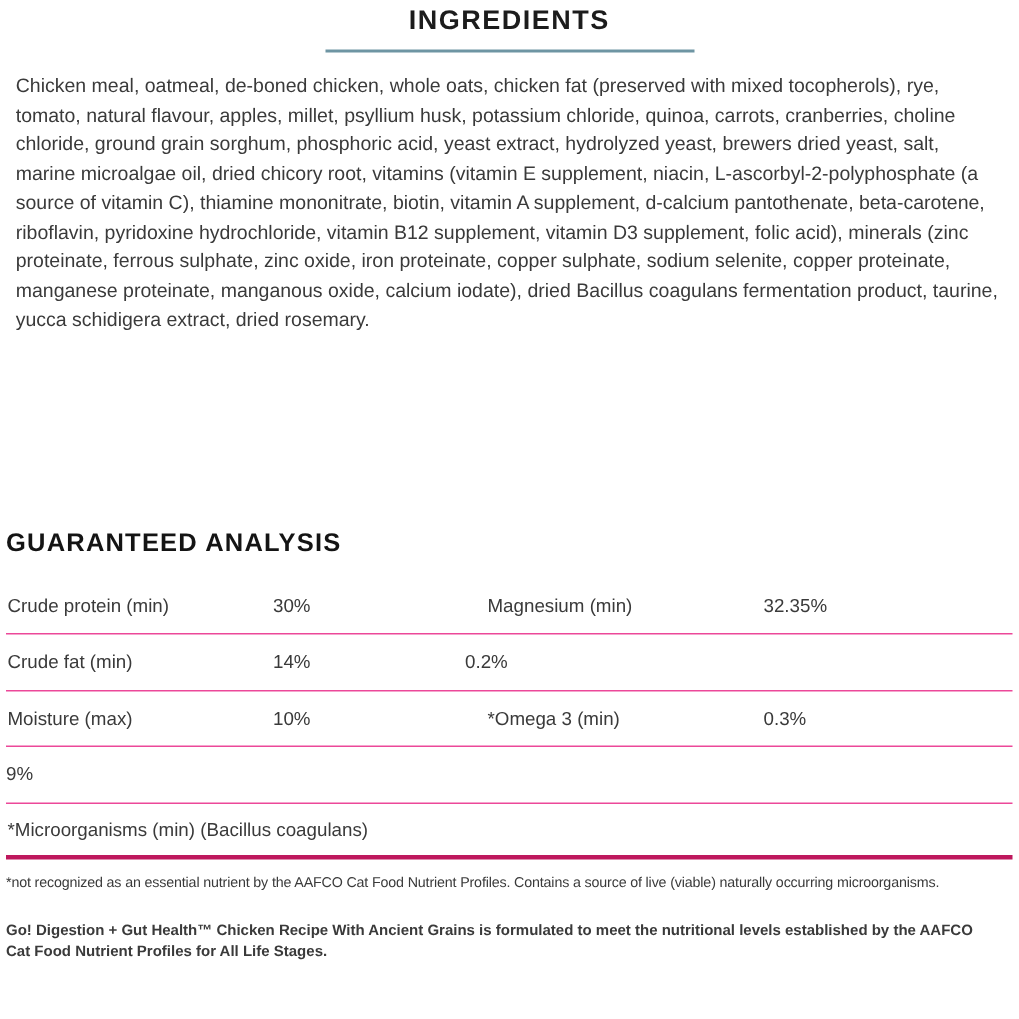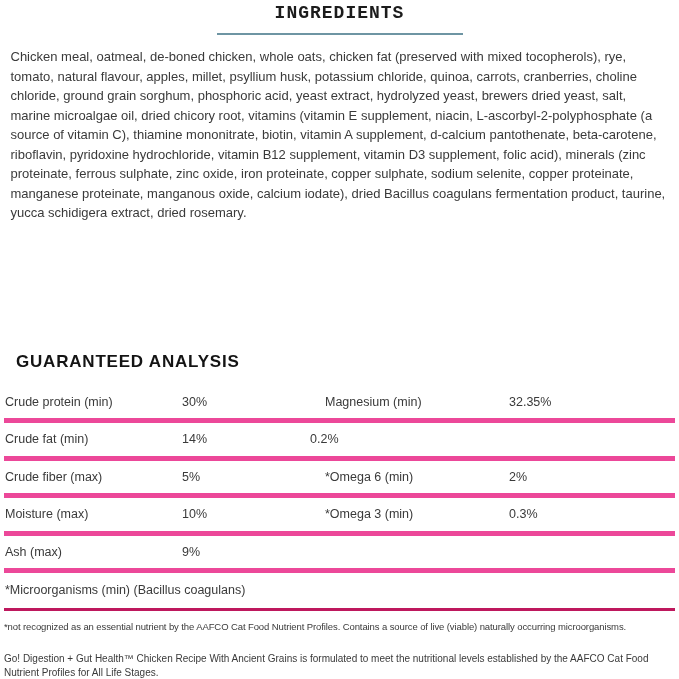--- a/index.html
+++ b/index.html
@@ -17,59 +17,58 @@
   
   .ing-title {
     margin: 0;
     padding-top: 2px;
     text-align: center;
     font-size: 18px;
     font-weight: bold;
     letter-spacing: 1px;
     color: #1c1c1c;
     line-height: 22px;
-    font-family: Liberation Mono, monospace;
   }
   .title-underline {
     width: 246px;
     height: 2px;
     background: #6e95a3;
     margin: 9px auto 0 auto;
   }
   .ing-text {
     width: 658px;
     margin: 12px auto 0 auto;
     text-align: left;
     font-size: 13px;
     line-height: 19.5px;
     color: #3a3a3a;
   }
 
   
   .ga-title {
-    margin: 12px;
+    margin: 0;
     margin-top: 129px;
     padding-left: 4px;
     font-size: 17px;
     font-weight: bold;
     letter-spacing: 0.8px;
     color: #141414;
     line-height: 20px;
   }
   .ga-table {
     margin-top: 14px;
     padding: 0 4px;
     width: 679px;
   }
   .ga-row {
     display: grid;
     grid-template-columns: 178px 128px 199px 1fr;
     align-items: center;
     height: 37.5px;
-    border-bottom: 5px solid #ec4899;
+    border-bottom: 1px solid #ec4899;
     font-size: 12.5px;
     color: #3a3a3a;
   }
   .ga-row .lbl { text-align: left; padding-left: 1px; }
   .ga-row .lbl2 { padding-left: 15px; }
   .ga-row .val { }
   .ga-row.micro {
     grid-template-columns: 1fr 166px;
     border-bottom: 3px solid #be185d;
   }
@@ -82,20 +81,21 @@
     letter-spacing: -0.1px;
     white-space: nowrap;
     color: #3a3a3a;
   }
   .statement {
     margin: 20px 0 16px 0;
     padding: 0 22px 0 4px;
     font-size: 10px;
     line-height: 14px;
     color: #3a3a3a;
+    font-weight: bold;
   }
 </style>
 </head>
 <body>
 
 <div class="page">
 
   <h1 class="ing-title">INGREDIENTS</h1>
   <div class="title-underline"></div>
   <p class="ing-text">Chicken meal, oatmeal, de-boned chicken, whole oats, chicken fat (preserved with mixed tocopherols), rye, tomato, natural flavour, apples, millet, psyllium husk, potassium chloride, quinoa, carrots, cranberries, choline chloride, ground grain sorghum, phosphoric acid, yeast extract, hydrolyzed yeast, brewers dried yeast, salt, marine microalgae oil, dried chicory root, vitamins (vitamin E supplement, niacin, L-ascorbyl-2-polyphosphate (a source of vitamin C), thiamine mononitrate, biotin, vitamin A supplement, d-calcium pantothenate, beta-carotene, riboflavin, pyridoxine hydrochloride, vitamin B12 supplement, vitamin D3 supplement, folic acid), minerals (zinc proteinate, ferrous sulphate, zinc oxide, iron proteinate, copper sulphate, sodium selenite, copper proteinate, manganese proteinate, manganous oxide, calcium iodate), dried Bacillus coagulans fermentation product, taurine, yucca schidigera extract, dried rosemary.</p>
@@ -110,36 +110,29 @@
       <span class="lbl lbl2">Magnesium (min)</span>
       <span class="val">32.35%</span>
     </div>
 
     <div class="ga-row">
       <span class="lbl">Crude fat (min)</span>
       <span class="val">14%</span>
       <span class="val">0.2%</span>
     </div>
 
-    <div class="ga-row">
-      <span class="lbl">Crude fiber (max)</span>
-      <span class="val">5%</span>
-      <span class="lbl lbl2">*Omega 6 (min)</span>
-      <span class="val">2%</span>
-    </div>
 
     <div class="ga-row">
       <span class="lbl">Moisture (max)</span>
       <span class="val">10%</span>
       <span class="lbl lbl2">*Omega 3 (min)</span>
       <span class="val">0.3%</span>
     </div>
 
     <div class="ga-row">
-      <span class="lbl">Ash (max)</span>
       <span class="val">9%</span>
       <span class="lbl lbl2"></span>
       <span class="val"></span>
     </div>
 
     <div class="ga-row micro">
       <span class="lbl">*Microorganisms (min) (Bacillus coagulans)</span>
     </div>
 
   </div>

